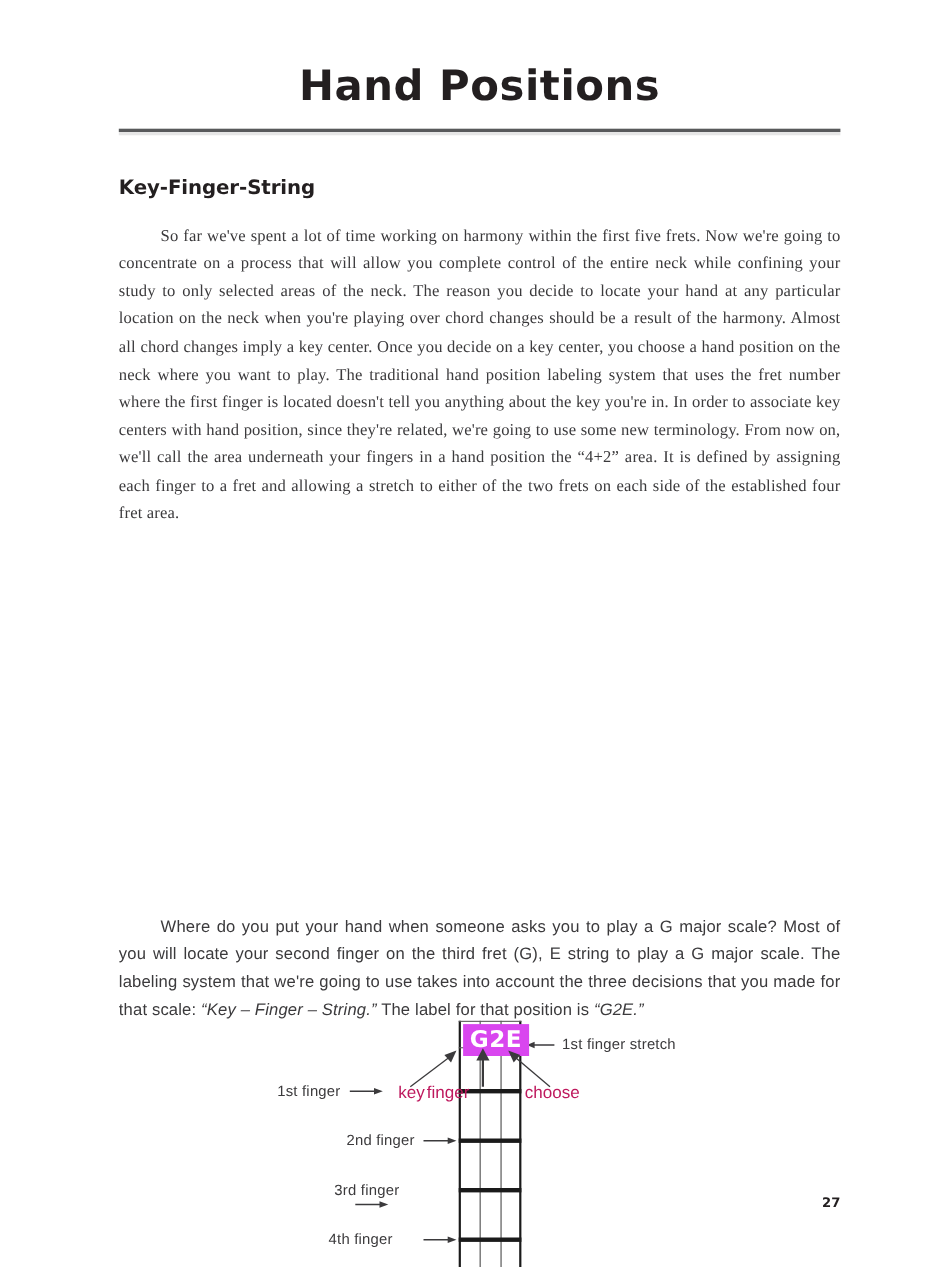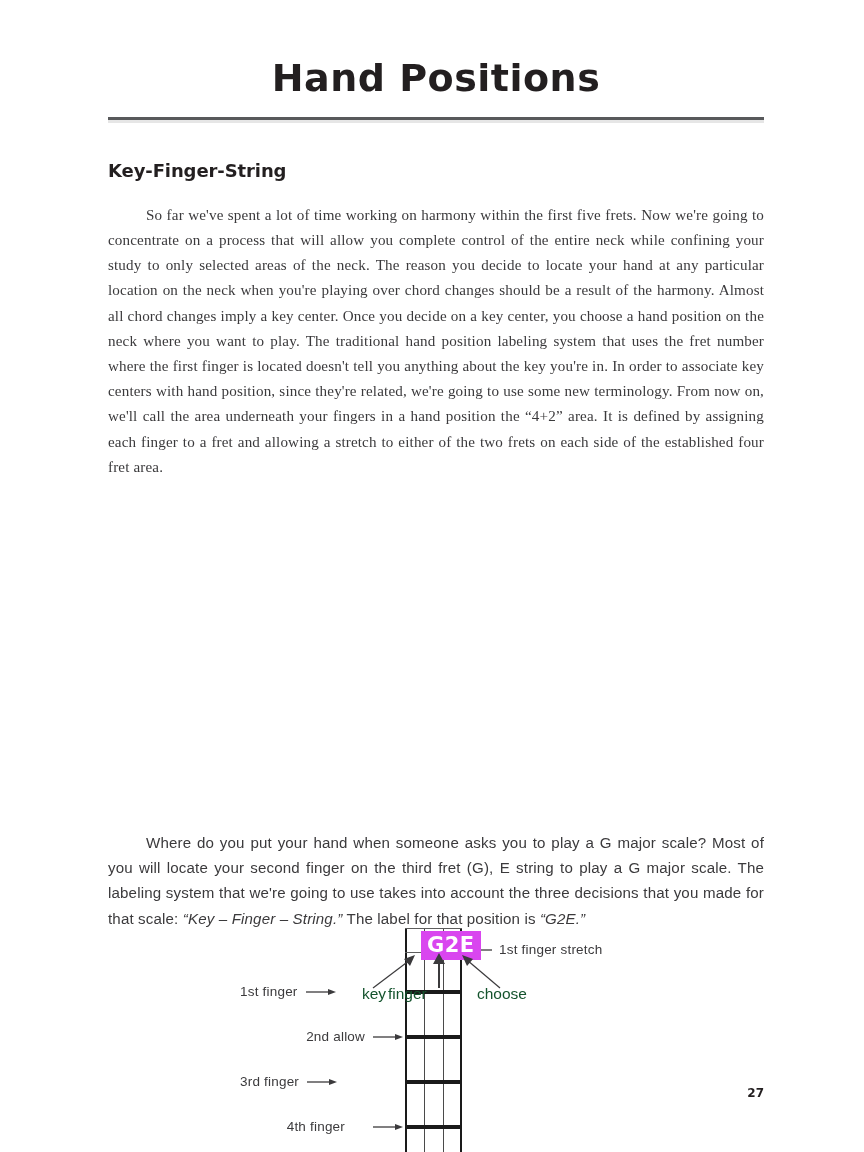--- a/index.html
+++ b/index.html
@@ -78,21 +78,21 @@
     content: "";
     display: inline-block;
     width: 38px;
   }
   .par-2 { padding-top: 0; }
   .body-par i { font-style: italic; }
 
   
   .fret-figure {
     position: absolute;
-    left: 0;
+    left: 12px;
     top: 455px;
     width: 744px;
     height: 300px;
   }
 
   .neck {
     position: absolute;
     left: 405px;
     top: 473px;
     width: 57px;
@@ -162,21 +162,21 @@
     font-size: 21px;
     line-height: 24px;
     padding: 2px 6px 3px 6px;
     letter-spacing: 0.5px;
     margin-left: 11px;
   }
   .g2e-caption {
     position: absolute;
     font-family: "Liberation Sans", sans-serif;
     font-size: 15.5px;
-    color: #14532d;
+    color: #be185d;
   }
   .cap-key    { left: 362px; top: 985px; }
   .cap-finger { left: 388px; top: 985px; }
   .cap-string { left: 477px; top: 985px; }
 
   
   .page-number {
     position: absolute;
     right: 100px;
     top: 1086px;
@@ -231,28 +231,28 @@
 
     <div class="lw" style="left:240px; top:529px; width:163px; justify-content:flex-start;">
       <span class="fret-label" style="position:relative;">1st finger</span>
       <svg class="arrowsvg" width="30" height="12" viewBox="0 0 30 12" style="margin-left:8px;">
         <line x1="0" y1="6" x2="25" y2="6" stroke="#3b3a3c" stroke-width="1.3"></line>
         <polygon points="30,6 22,3 22,9" fill="#3b3a3c"></polygon>
       </svg>
     </div>
 
     <div class="lw" style="left:240px; top:574px; width:163px; justify-content:flex-end;">
-      <span class="fret-label" style="position:relative;">2nd allow</span>
+      <span class="fret-label" style="position:relative;">2nd finger</span>
       <svg class="arrowsvg" width="30" height="12" viewBox="0 0 30 12" style="margin-left:8px;">
         <line x1="0" y1="6" x2="25" y2="6" stroke="#3b3a3c" stroke-width="1.3"></line>
         <polygon points="30,6 22,3 22,9" fill="#3b3a3c"></polygon>
       </svg>
     </div>
 
-    <div class="lw" style="left:240px; top:619px; width:163px; justify-content:flex-start;">
+    <div class="lw" style="left:240px; top:619px; width:163px; justify-content:space-between;flex-direction:column;">
       <span class="fret-label" style="position:relative;">3rd finger</span>
       <svg class="arrowsvg" width="30" height="12" viewBox="0 0 30 12" style="margin-left:8px;">
         <line x1="0" y1="6" x2="25" y2="6" stroke="#3b3a3c" stroke-width="1.3"></line>
         <polygon points="30,6 22,3 22,9" fill="#3b3a3c"></polygon>
       </svg>
     </div>
 
     <div class="lw" style="left:240px; top:664px; width:163px; justify-content:flex-end;gap:20px;">
       <span class="fret-label" style="position:relative;">4th finger</span>
       <svg class="arrowsvg" width="30" height="12" viewBox="0 0 30 12" style="margin-left:8px;">

